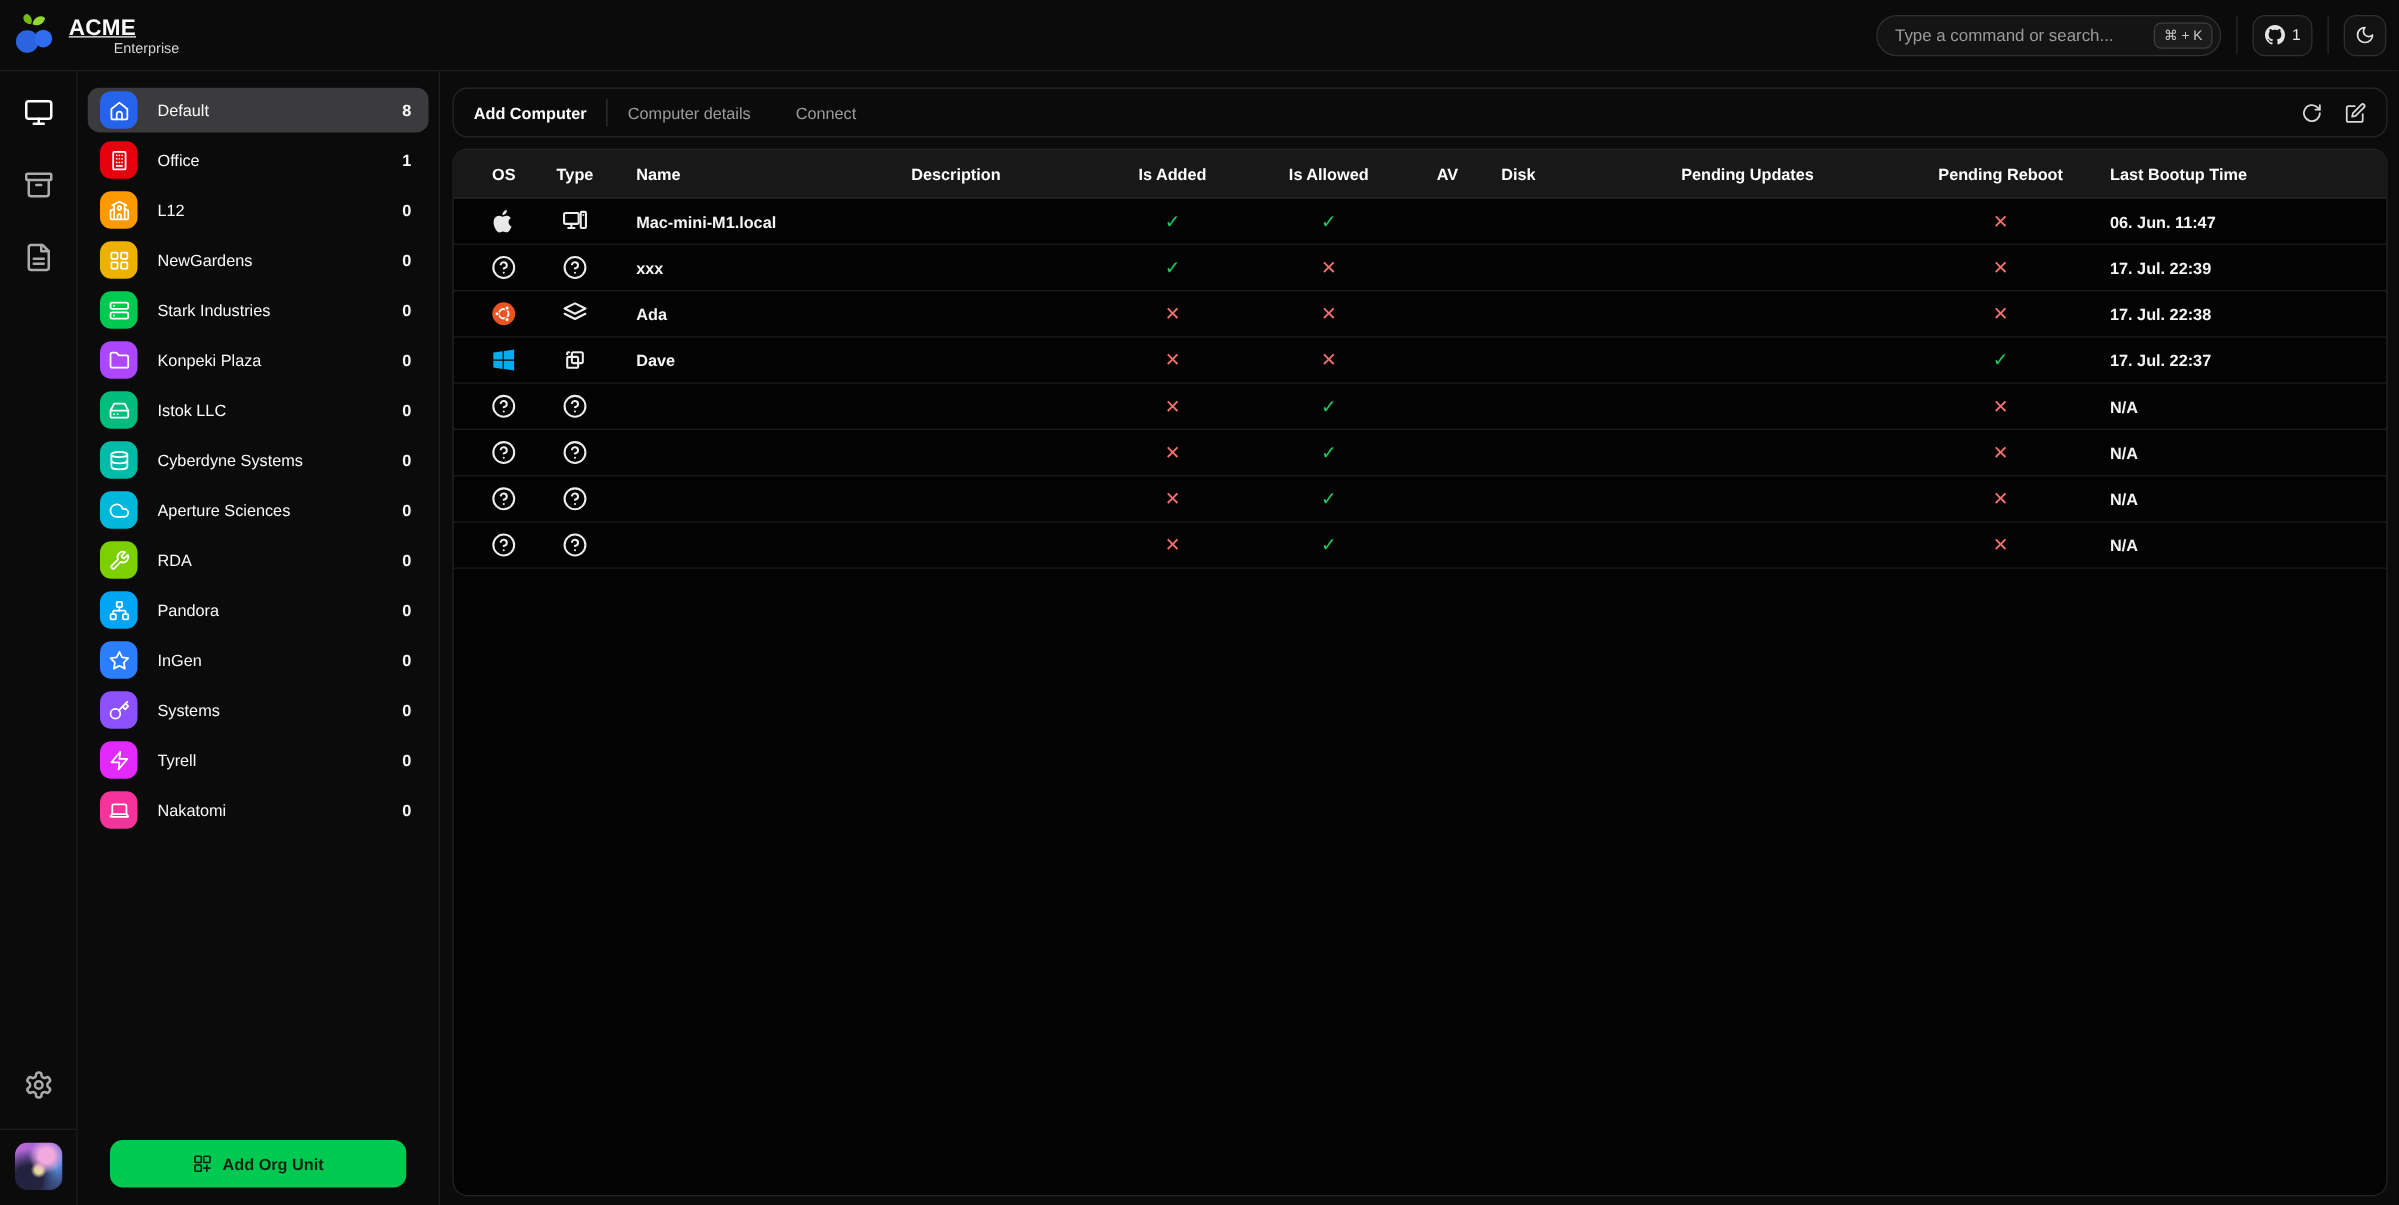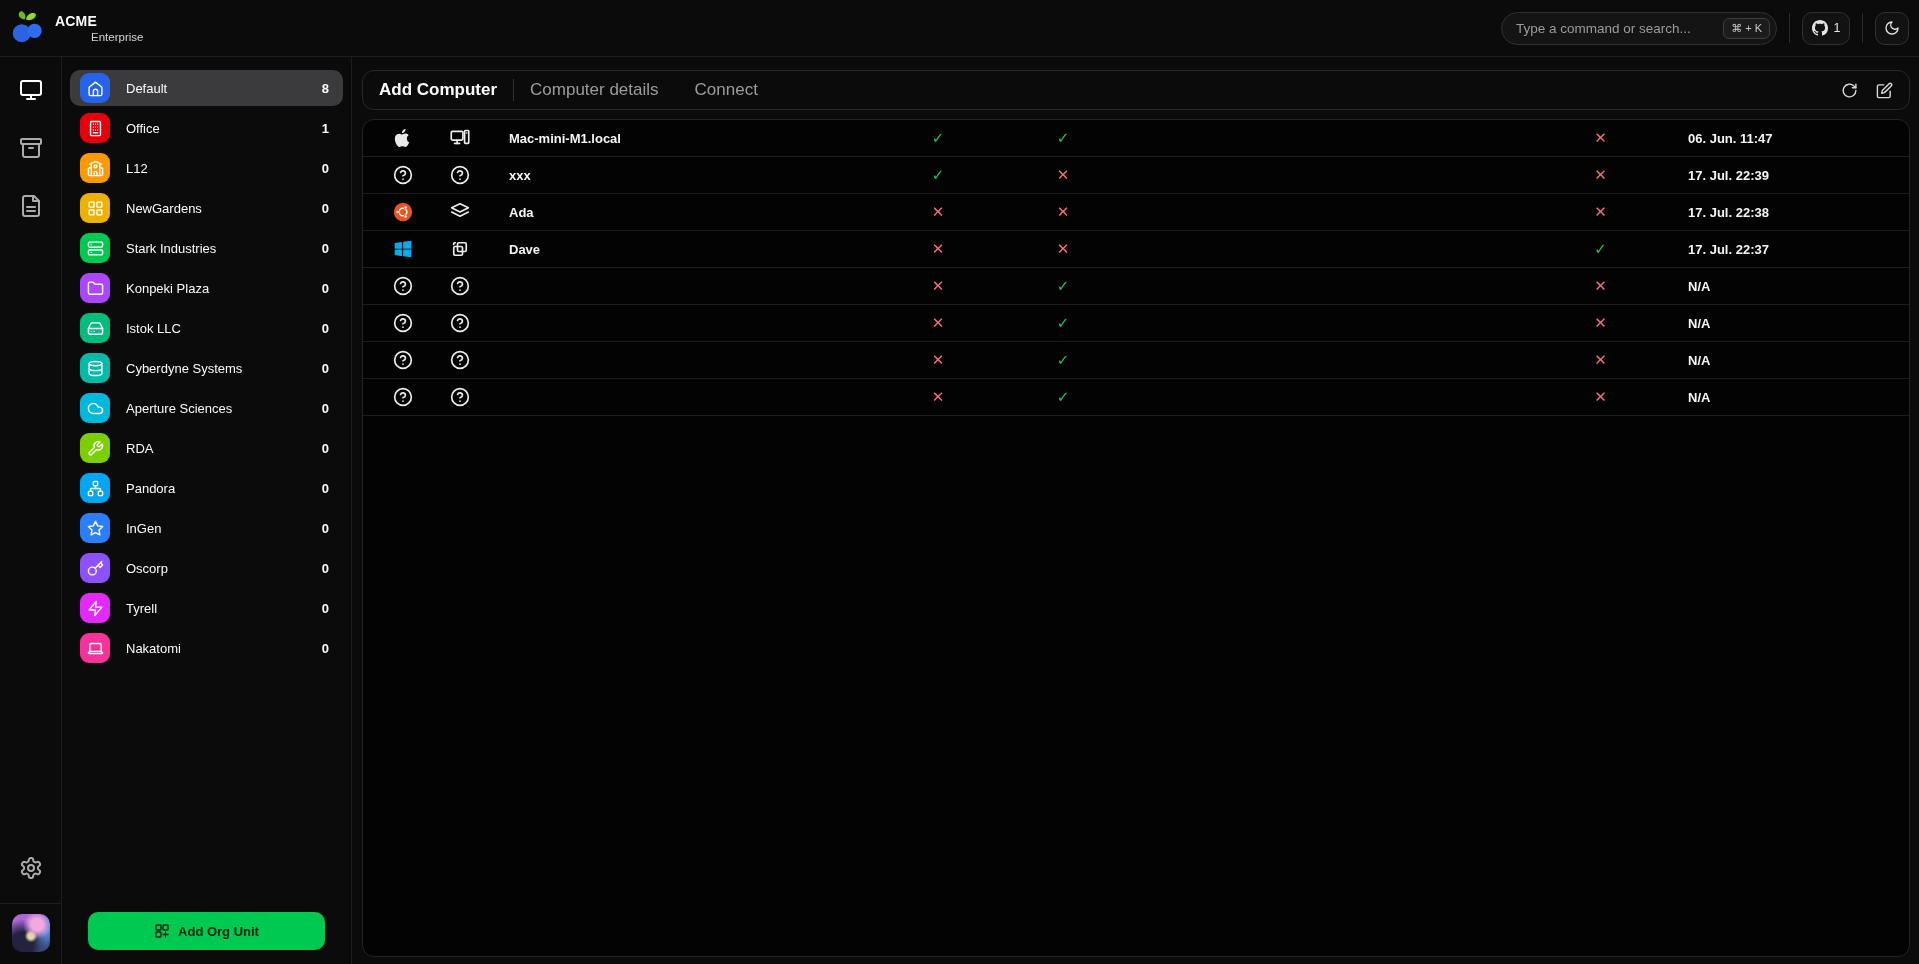--- a/index.html
+++ b/index.html
@@ -12,21 +12,21 @@
   [data-interactable="true"] { cursor:pointer; }
   svg { display:block; }
 
   .app { display:flex; flex-direction:column; height:100%; }
 
   
   .topbar { height:57px; flex:none; display:flex; align-items:center;
             padding:0 10px 0 8px; border-bottom:1px solid #1d1d1d; background:#0b0b0b; }
   .brand { display:flex; align-items:center; gap:9px; }
   .brand-logo { width:38px; height:38px; }
-  .brand-name { font-size:14px; font-weight:700; line-height:1.25; letter-spacing:.2px; }
+  .brand-name { font-size:18px; font-weight:700; line-height:1.25; letter-spacing:.2px;text-decoration:underline; }
   .brand-sub  { font-size:11.5px; color:#d4d4d8;padding-left:36px; }
   .topbar-right { margin-left:auto; display:flex; align-items:center; gap:12px; }
   .search-pill { width:276px; height:33px; border:1px solid #303030; background:#141414;
                  border-radius:17px; display:flex; align-items:center; padding:0 6px 0 14px; gap:8px; }
   .search-input { flex:1; min-width:0; background:transparent; border:0; outline:0;
                   color:#e5e5e5; font-size:13.5px; font-family:inherit; }
   .search-input::placeholder { color:#9b9b9b; }
   .kbd { font-size:11px; color:#c9c9c9; border:1px solid #3e3e3e; background:#1c1c1c;
          border-radius:6px; padding:3px 7px; white-space:nowrap; }
   .vdiv { width:1px; height:30px; background:#2a2a2a; }
@@ -74,21 +74,21 @@
                  background:var(--accent,#00c951); color:#08240f; font-family:inherit;
                  font-size:13px; font-weight:700; display:flex; align-items:center;
                  justify-content:center; gap:8px; }
   .add-org-btn .btn-icon, .add-org-btn .btn-icon svg { width:16px; height:16px; }
 
   
   .main { flex:1; min-width:0; display:flex; flex-direction:column;
           padding:13px 9px 7px 10px; gap:9px; }
   .tabcard { height:40px; flex:none; border:1px solid #282828; border-radius:12px;
              display:flex; align-items:center; padding:0 16px; }
-  .tab { font-size:17px; color:#9c9c9c; white-space:nowrap; }
+  .tab { font-size:13px; color:#9c9c9c; white-space:nowrap; }
   .tab.active { color:#fff; font-weight:700; }
   .tab-divider { width:1px; height:22px; background:#343434; margin:0 16px; }
   .tab + .tab { margin-left:36px; }
   .tab-actions { margin-left:auto; display:flex; align-items:center; gap:18px; color:#d9d9d9; }
   .tab-action, .tab-action svg { width:17px; height:17px; }
 
   .tablecard { flex:1; border:1px solid #242424; border-radius:12px; background:#030303;
                overflow:hidden; display:flex; flex-direction:column; }
   .grid-row { display:grid; align-items:center; padding-left:16px;
               grid-template-columns:48px 66px 220px 160px 130px 120px 70px 90px 230px 175px 1fr; }
@@ -333,21 +333,21 @@
             <span class="org-count" data-interactable="false">0</span>
           </div>
           <div class="org-item" data-interactable="true">
             <span class="org-icon" style="background:#8e51ff" data-interactable="false">
               <svg viewBox="0 0 24 24" fill="none" stroke="currentColor" stroke-width="2" stroke-linecap="round" stroke-linejoin="round">
                 <circle cx="7.5" cy="15.5" r="5.5"></circle>
                 <path d="m21 2-9.6 9.6"></path>
                 <path d="m15.5 7.5 3 3L22 7l-3-3"></path>
               </svg>
             </span>
-            <span class="org-label" data-interactable="false">Oscorp</span>
+            <span class="org-label" data-interactable="false">Systems</span>
             <span class="org-count" data-interactable="false">0</span>
           </div>
           <div class="org-item" data-interactable="true">
             <span class="org-icon" style="background:#e12afb" data-interactable="false">
               <svg viewBox="0 0 24 24" fill="none" stroke="currentColor" stroke-width="2" stroke-linecap="round" stroke-linejoin="round">
                 <polygon points="13 2 3 14 12 14 11 22 21 10 12 10 13 2"></polygon>
               </svg>
             </span>
             <span class="org-label" data-interactable="false">Tyrell</span>
             <span class="org-count" data-interactable="false">0</span>
@@ -395,20 +395,33 @@
           <span class="tab-action" data-interactable="true">
               <svg viewBox="0 0 24 24" fill="none" stroke="currentColor" stroke-width="2" stroke-linecap="round" stroke-linejoin="round">
                 <path d="M11 4H4a2 2 0 0 0-2 2v14a2 2 0 0 0 2 2h14a2 2 0 0 0 2-2v-7"></path>
                 <path d="M18.5 2.5a2.12 2.12 0 0 1 3 3L12 15l-4 1 1-4Z"></path>
               </svg>
             </span>
         </div>
       </div>
 
       <div class="tablecard" data-interactable="false">
+        <div class="grid-row thead" id="thead" data-interactable="false">
+            <div class="th a-c" data-interactable="false">OS</div>
+            <div class="th a-c" data-interactable="false">Type</div>
+            <div class="th  pad16" data-interactable="false">Name</div>
+            <div class="th  pad16" data-interactable="false">Description</div>
+            <div class="th a-c" data-interactable="false">Is Added</div>
+            <div class="th a-c" data-interactable="false">Is Allowed</div>
+            <div class="th a-c" data-interactable="false">AV</div>
+            <div class="th pad8" data-interactable="false">Disk</div>
+            <div class="th a-c" data-interactable="false">Pending Updates</div>
+            <div class="th a-c" data-interactable="false">Pending Reboot</div>
+            <div class="th " data-interactable="false">Last Bootup Time</div>
+          </div>
         <div id="tbody" data-interactable="false">
             <div class="grid-row trow" data-interactable="true">
               <div class="cell a-c">
                 <span class="os-ic ic-apple" data-interactable="false">
                   <svg viewBox="0 0 24 24" fill="currentColor">
                     <path d="M16.62 12.8c.03 3.2 2.81 4.27 2.84 4.28-.02.08-.44 1.52-1.46 3-.88 1.28-1.8 2.55-3.24 2.58-1.42.03-1.87-.84-3.5-.84-1.62 0-2.13.81-3.47.87-1.39.05-2.45-1.38-3.34-2.65C2.64 17.43 1.24 12.68 3.1 9.44c.93-1.6 2.58-2.62 4.37-2.65 1.36-.03 2.65.92 3.48.92.84 0 2.4-1.13 4.04-.97.69.03 2.62.28 3.86 2.1-.1.06-2.3 1.35-2.23 3.96M13.9 4.6c.74-.9 1.23-2.14 1.1-3.38-1.06.04-2.35.71-3.11 1.6-.68.79-1.28 2.06-1.12 3.27 1.19.1 2.4-.6 3.13-1.49"></path>
                   </svg>
                 </span>
               </div>
               <div class="cell a-c">

